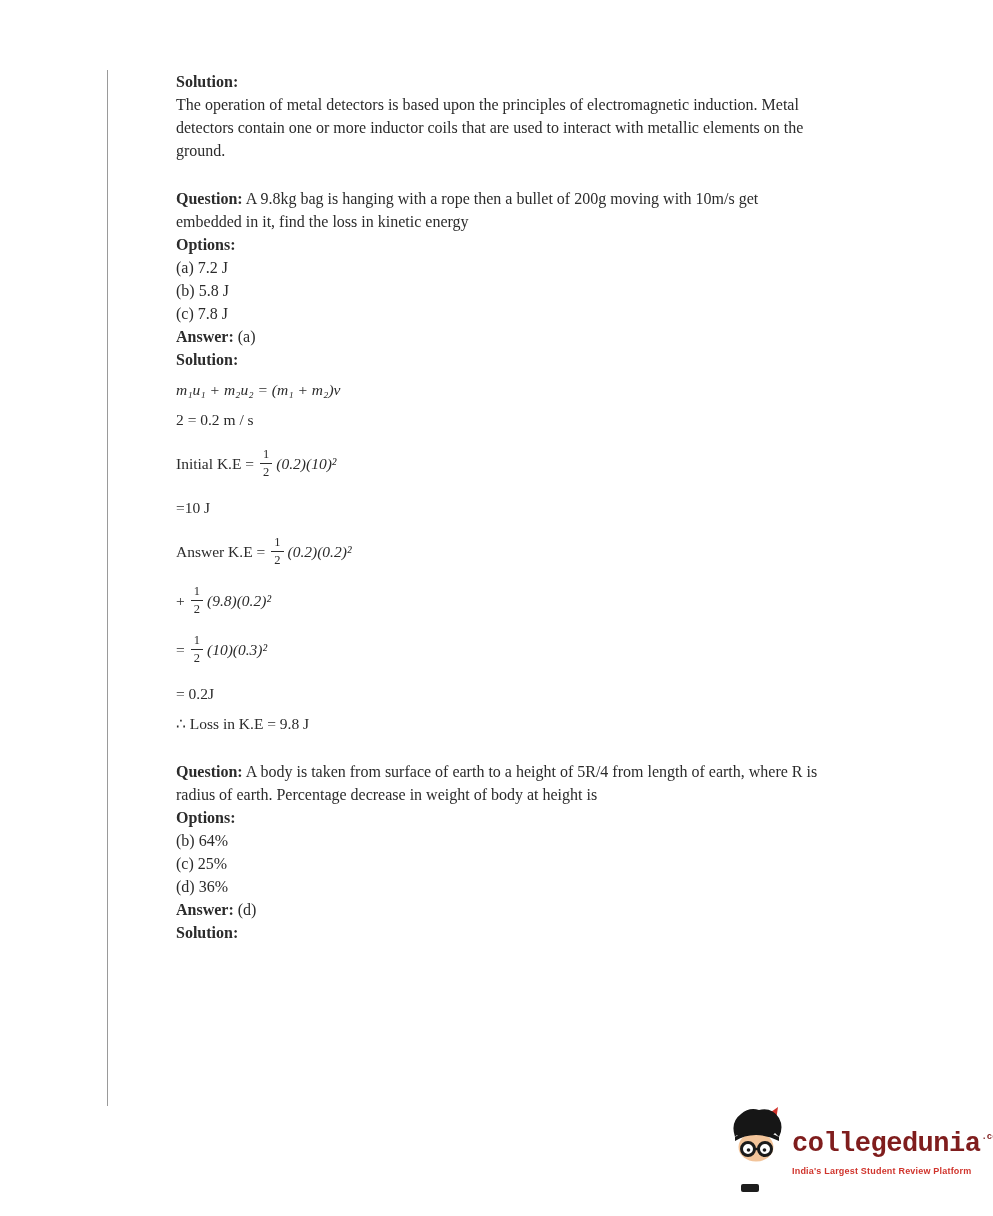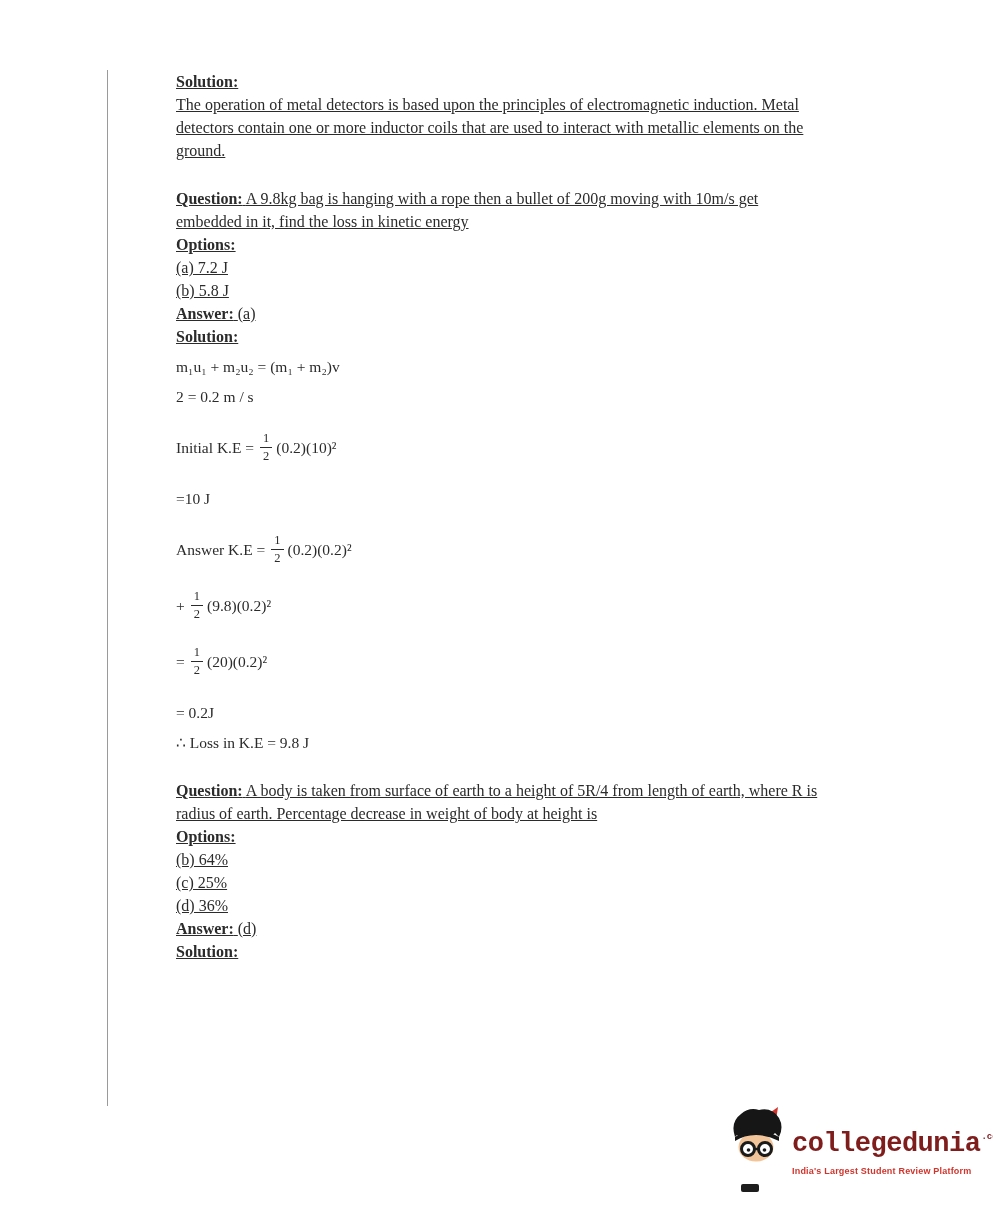--- a/index.html
+++ b/index.html
@@ -24,39 +24,39 @@
     background: #9a9a9a;
   }
   .content {
     position: absolute;
     left: 176px;
     top: 70px;
     width: 648px;
     font-size: 16px;
     line-height: 23px;
   }
-  .content p { margin: 0; text-decoration: underline; }
+  .content p { margin: 0; }
   .bold { font-weight: bold; }
   .gap-top { margin-top: 25px !important; }
 
   
   .math-line {
     margin: 7px 0;
     font-size: 15.5px;
   }
-  .math-italic { }
+  .math-italic { font-style: italic; }
   .math-frac-line {
     display: flex;
     align-items: center;
-    margin: 23px 0;
+    margin: 16px 0;
     font-size: 15.5px;
     text-align: right;
   }
   .math-frac-line .pre { margin-right: 4px; }
-  .math-frac-line .post { margin-left: 2px; }
+  .math-frac-line .post { margin-left: 2px; font-style: italic; }
   .frac {
     display: inline-flex;
     flex-direction: column;
     align-items: center;
     font-size: 12.5px;
     line-height: 1.2;
     margin: 0 2px;
   }
   .frac .num {
     border-bottom: 1px solid #2b2b2b;
@@ -122,20 +122,21 @@
   </section>
 
   <section>
     <p class="gap-top">
       <span class="bold">Question:</span>
       <span>A 9.8kg bag is hanging with a rope then a bullet of 200g moving with 10m/s get embedded in it, find the loss in kinetic energy</span>
     </p>
     <p class="bold">Options:</p>
     <p>(a) 7.2 J</p>
     <p>(b) 5.8 J</p>
+    <p>(c) 7.8 J</p>
     <p>
       <span class="bold">Answer:</span>
       <span>(a)</span>
     </p>
     <p class="bold">Solution:</p>
 
     <div>
       <div class="math-line math-italic">m₁u₁ + m₂u₂ = (m₁ + m₂)v</div>
       <div class="math-line">2 = 0.2 m / s</div>
 
@@ -167,21 +168,21 @@
         </span>
         <span class="post">(9.8)(0.2)²</span>
       </div>
 
       <div class="math-frac-line">
         <span class="pre">=</span>
         <span class="frac">
           <span class="num">1</span>
           <span class="den">2</span>
         </span>
-        <span class="post">(20)(0.2)²</span>
+        <span class="post">(10)(0.3)²</span>
       </div>
 
       <div class="math-line">= 0.2J</div>
       <div class="math-line">∴ Loss in K.E = 9.8 J</div>
     </div>
   </section>
 
   <section>
     <p class="gap-top">
       <span class="bold">Question:</span>

